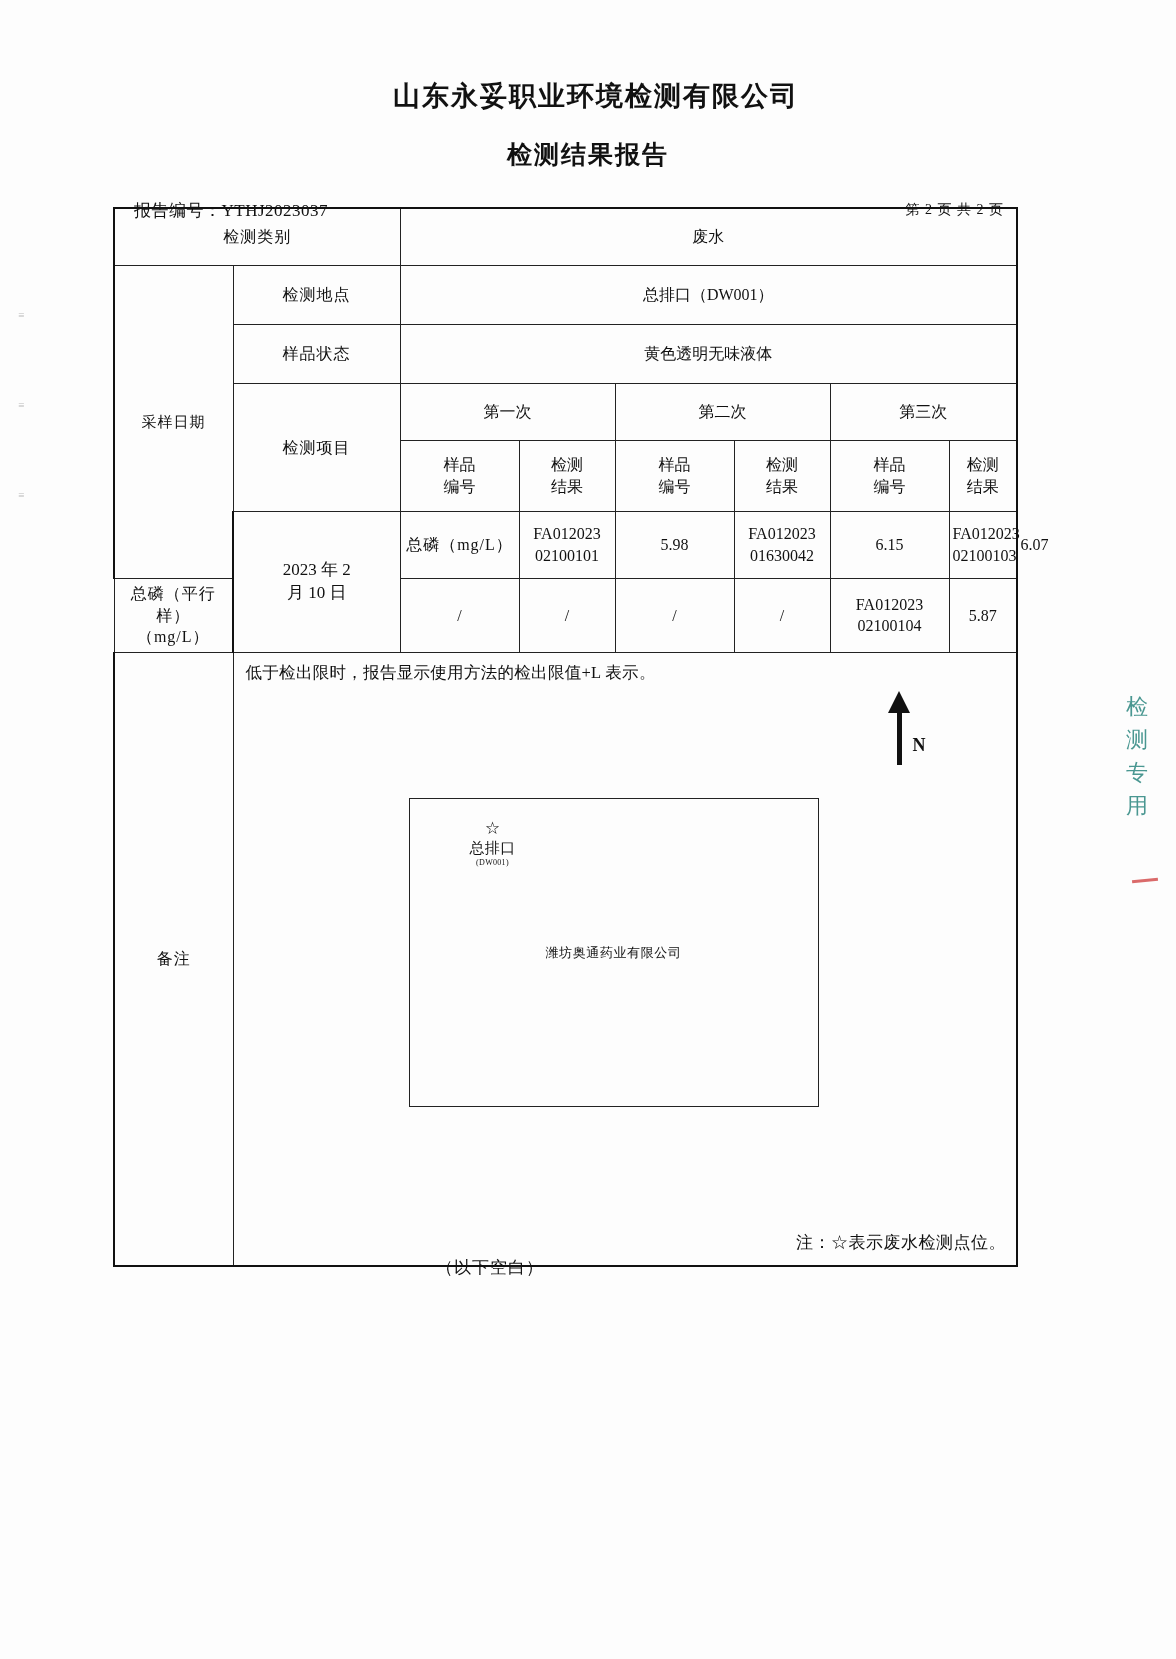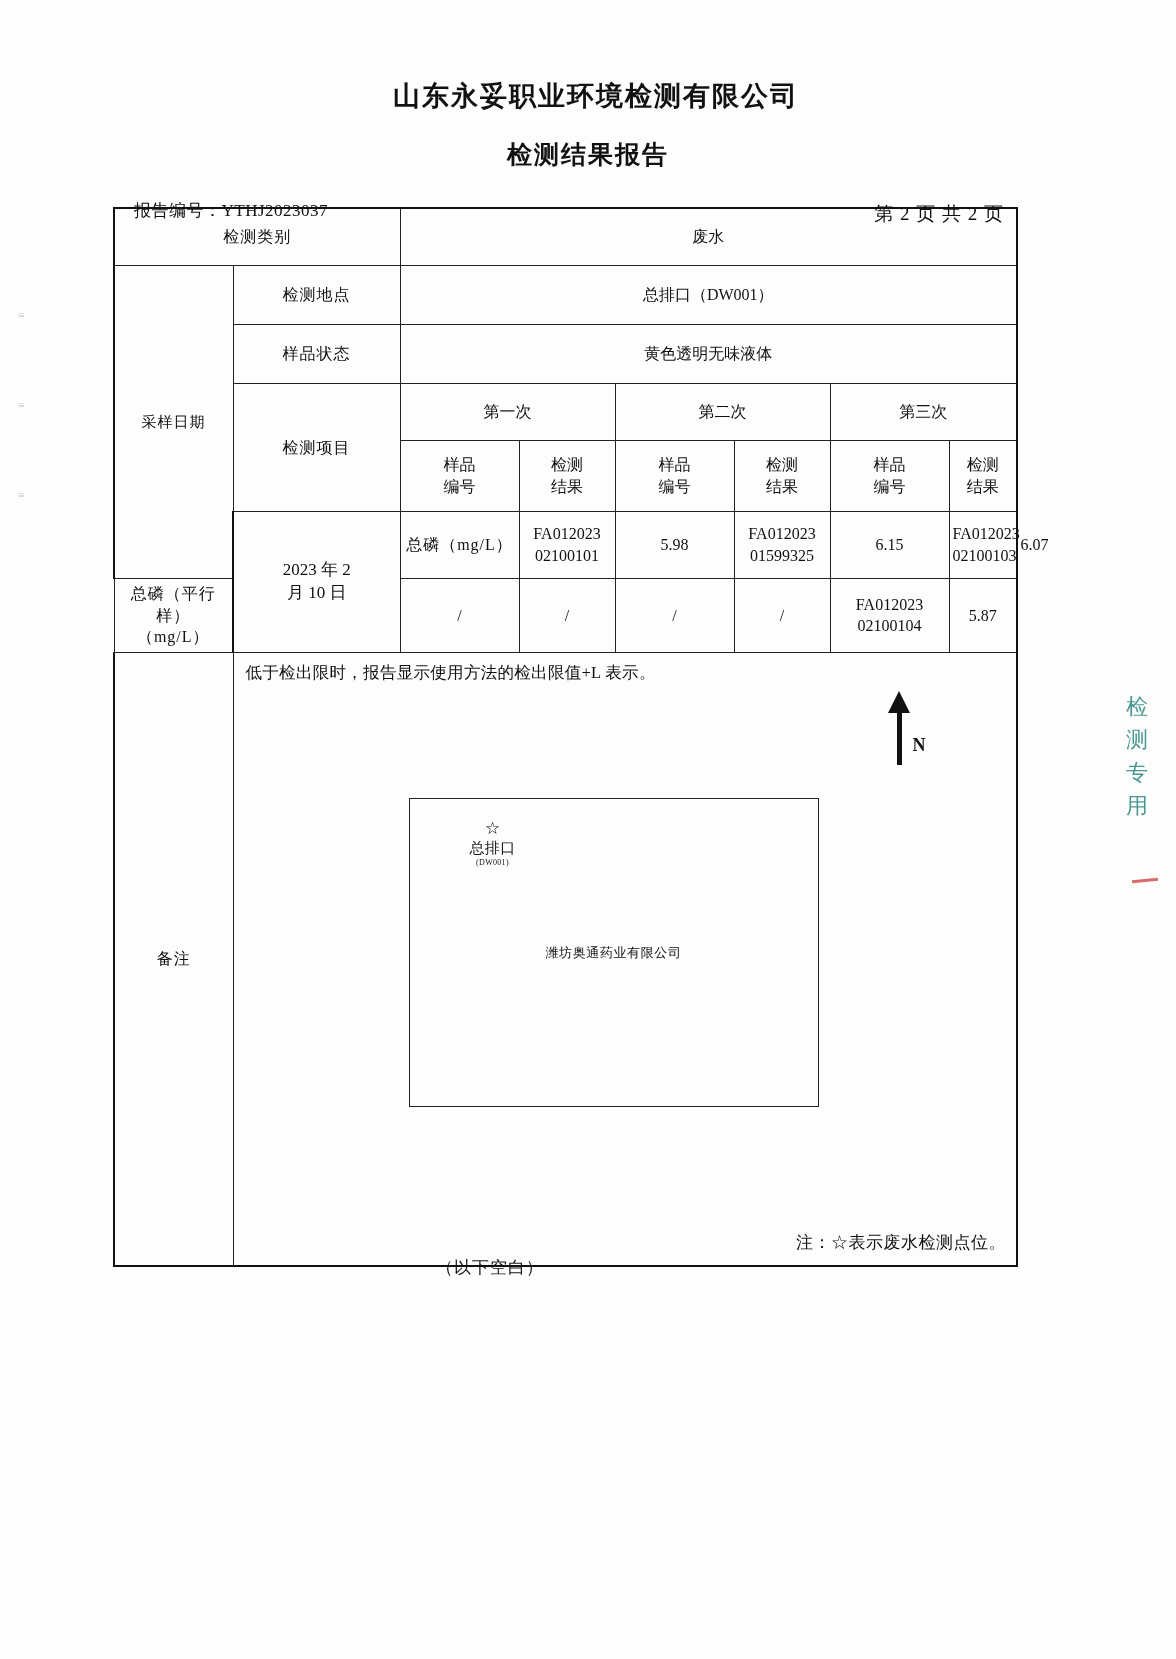--- a/index.html
+++ b/index.html
@@ -50,21 +50,21 @@
     position: absolute;
     left: 134px;
     top: 0;
     font-size: 17px;
     letter-spacing: 0.5px;
   }
   .page-no {
     position: absolute;
     right: 172px;
     top: 2px;
-    font-size: 19px;
+    font-size: 14px;
     letter-spacing: 1px;
   }
 
   
   .tbl-wrap {
     position: absolute;
     left: 113px;
     top: 207px;
     width: 903px;
   }
@@ -312,21 +312,21 @@
           <div class="num">月 10 日</div>
         </td>
         <td class="lbl" style="height:58px">总磷（mg/L）</td>
         <td class="sampleid">
           <div>FA012023</div>
           <div>02100101</div>
         </td>
         <td class="num">5.98</td>
         <td class="sampleid">
           <div>FA012023</div>
-          <div>01599325</div>
+          <div>01630042</div>
         </td>
         <td class="num">6.15</td>
         <td class="sampleid">
           <div>FA012023</div>
           <div>02100103</div>
         </td>
         <td class="outer-right num">6.07</td>
       </tr>
 
       <tr>

